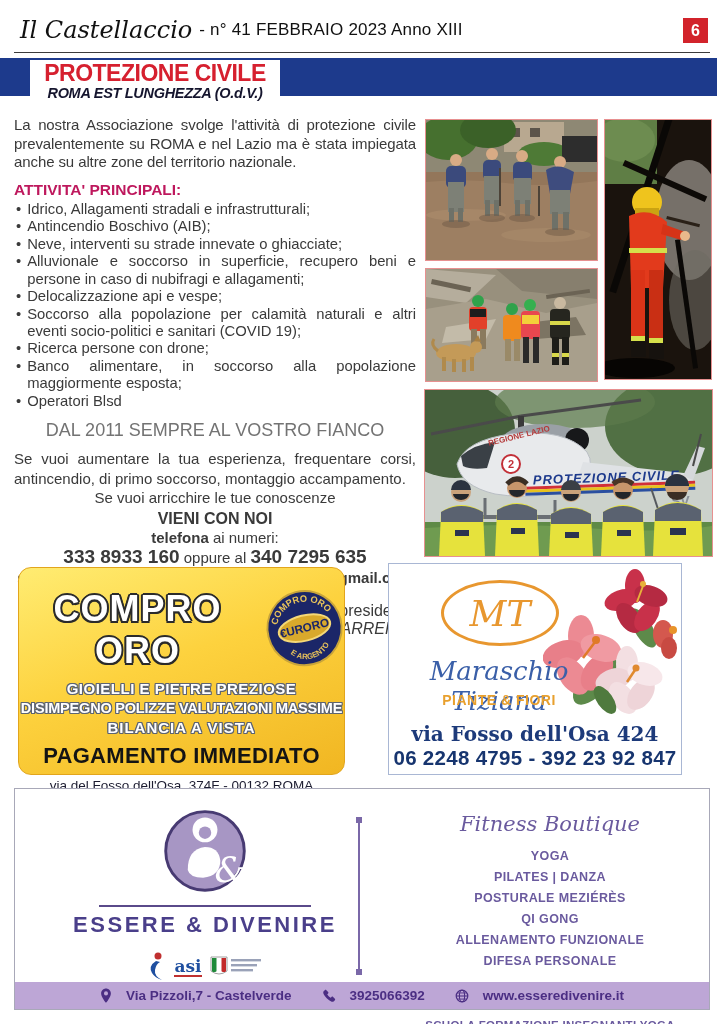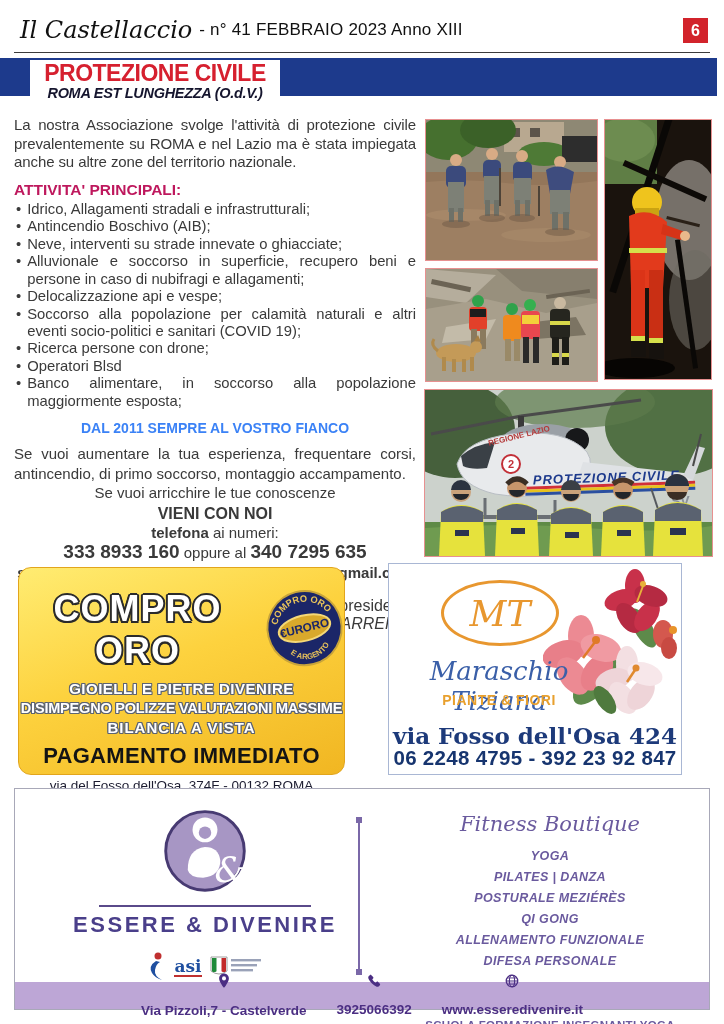--- a/index.html
+++ b/index.html
@@ -23,21 +23,21 @@
   .banner-sub { font-style:italic; font-size:14.5px; color:#15152e; font-weight:600; letter-spacing:-0.3px; }
 
   
   .article { position:absolute; top:116px; left:14px; width:402px; font-size:15px; color:#3a3a3a; }
   .intro { text-align:justify; line-height:1.24; letter-spacing:-0.1px; }
   .act-heading { font-weight:bold; font-size:15.5px; margin-top:9px; color:#be185d; }
   .bullets { margin-top:2px; }
   .bullet { display:flex; line-height:1.18; font-size:14.8px; }
   .bullet::before { content:"•"; margin:0 6px 0 2px; }
   .bullet span { flex:1; text-align:justify; }
-  .slogan { text-align:center; font-weight:700; font-size:14px; margin-top:10px; color:#3b82f6; }
+  .slogan { text-align:center; font-weight:400; font-size:18px; margin-top:10px; color:#737373; }
   .cta-par { text-align:justify; line-height:1.3; margin-top:8px; }
   .center-line { text-align:center; line-height:1.3; }
   .join { text-align:center; font-weight:800; font-size:16px; margin-top:2px; }
   .phones-line { text-align:center; font-size:15px; margin-top:1px; }
   .numbers-line { text-align:center; font-size:15px; }
   .numbers-line b { font-size:19px; }
   .mail-line { text-align:center; font-size:15px; margin-top:1px; }
   .signoff { text-align:right; margin-top:16px; font-size:16px; color:#3a3a3a; padding-right:2px; }
   .signoff .name { font-style:italic; }
 
@@ -74,45 +74,45 @@
                   border:1px solid #a9b7d4; }
   .mt-oval { position:absolute; top:16px; left:52px; width:118px; height:66px; border:3px solid #e8972f;
              border-radius:50%; display:flex; align-items:center; justify-content:center; }
   .mt-mono { font-family:"DejaVu Serif","Liberation Serif",serif; font-style:italic; font-size:36px; color:#e8972f; }
   .mar-flowers { position:absolute; top:4px; right:2px; }
   .mar-name { position:absolute; top:92px; left:0px; width:220px; text-align:center;
               font-family:"DejaVu Serif","Liberation Serif",serif; font-style:italic; font-size:26px; color:#3a5fa8; }
   .mar-tag { position:absolute; top:128px; left:0px; width:220px; text-align:center;
              font-size:14px; font-weight:800; color:#e8a02e; letter-spacing:0.5px; }
   .mar-addr { position:absolute; top:158px; left:0; width:100%; text-align:center;
-              font-family:"DejaVu Serif","Liberation Serif",serif; font-weight:bold; font-size:23px; color:#1d3a7a; }
+              font-family:"DejaVu Serif","Liberation Serif",serif; font-weight:bold; font-size:20px; color:#1d3a7a; }
   .mar-phones { position:absolute; top:182px; left:0; width:100%; text-align:center;
                 font-size:20.5px; font-weight:800; color:#17356f; letter-spacing:0.3px; }
 
   
   .ad-essere { position:absolute; top:788px; left:14px; width:696px; height:222px; background:#fff;
                border:1px solid #a8a8b8; }
   .ed-left { position:absolute; top:14px; left:40px; width:300px; text-align:center; }
   .ed-line { width:212px; height:2px; background:#5a4a8a; margin:6px auto 5px auto; }
   .ed-name { font-size:22px; color:#4a3f8a; letter-spacing:2.5px; font-weight:600; }
   .ed-logos { margin-top:14px; display:flex; align-items:center; justify-content:center; gap:8px; }
   .asi-text { font-family:"DejaVu Serif","Liberation Serif",serif; font-weight:bold; font-size:17px; color:#1f4fa0;
               border-bottom:2px solid #c03030; line-height:1; }
   .ed-divider { position:absolute; top:822px; left:358px; width:2px; height:148px; background:#7a68a8; }
   .ed-divider::before, .ed-divider::after { content:""; position:absolute; left:-2px; width:6px; height:6px; background:#7a68a8; }
   .ed-divider::before { top:-5px; } .ed-divider::after { bottom:-5px; }
   .ed-right { position:absolute; top:812px; left:420px; width:260px; text-align:center; color:#6a5a9e; }
   .ed-script { font-family:"DejaVu Serif","Liberation Serif",serif; font-style:italic; font-size:21px; color:#6a5a9e; }
-  .ed-services { margin-top:10px; font-size:12.5px; font-weight:700; line-height:1.68; letter-spacing:0.4px;font-style:italic; }
+  .ed-services { margin-top:10px; font-size:12.5px; font-weight:700; line-height:1.68; letter-spacing:0.4px; }
   .ed-note1 { margin-top:16px; font-size:12.5px; font-weight:700; letter-spacing:0.4px; }
   .ed-note2 { margin-top:17px; font-size:11.5px; font-weight:700; letter-spacing:0.3px; }
   .ed-footer { position:absolute; bottom:0; left:0; right:0; height:27px; background:#bda6d6;
                display:flex; align-items:center; justify-content:center; gap:30px;
                color:#4b2e83; font-size:13.5px; font-weight:700; }
-  .ed-footer-item { display:flex; align-items:center; gap:14px;flex-direction:column; }
+  .ed-footer-item { display:flex; align-items:center; gap:14px; }
 </style>
 </head>
 <body>
 
 <div class="page">
 
   <div class="masthead">
     <span class="mag-title">Il Castellaccio</span>
     <span class="issue-info">- n° 41 FEBBRAIO  2023 Anno XIII</span>
   </div>
@@ -144,24 +144,24 @@
       <div class="bullet">
           <span>Delocalizzazione api e vespe;</span>
         </div>
       <div class="bullet">
           <span>Soccorso alla popolazione per calamità naturali e altri eventi socio-politici e sanitari (COVID 19);</span>
         </div>
       <div class="bullet">
           <span>Ricerca persone con drone;</span>
         </div>
       <div class="bullet">
+          <span>Banco alimentare, in soccorso alla popolazione maggiormente esposta;</span>
+        </div>
+      <div class="bullet">
           <span>Operatori Blsd</span>
-        </div>
-      <div class="bullet">
-          <span>Banco alimentare, in soccorso alla popolazione maggiormente esposta;</span>
         </div>
     </div>
     <div class="slogan">DAL 2011 SEMPRE AL VOSTRO FIANCO</div>
     <p class="cta-par">Se vuoi aumentare la tua esperienza, frequentare corsi, antincendio, di primo soccorso, montaggio accampamento.</p>
     <div class="center-line">Se vuoi arricchire le tue conoscenze</div>
     <div class="join">VIENI CON NOI</div>
     <div class="phones-line"><b>telefona</b><span> ai numeri:</span></div>
     <div class="numbers-line"><b>333 8933 160</b><span> oppure al </span><b>340 7295 635</b></div>
     <div class="mail-line"><b>scrivi</b><span> una mail a: </span><b>protezionecivilelunghezza@gmail.com</b></div>
     <div class="signoff">
@@ -392,21 +392,21 @@
             <path id="arcTop" d="M 11,42 A 29,29 0 0 1 69,42"></path>
             <path id="arcBot" d="M 14,46 A 26,26 0 0 0 66,46"></path>
           </defs>
           <text font-size="9.5" fill="#e8c35a" font-weight="bold"><textPath href="#arcTop" startOffset="50%" text-anchor="middle">COMPRO ORO</textPath></text>
           <ellipse cx="40" cy="40" rx="27" ry="13" fill="#d9a92c" stroke="#f5d877" stroke-width="2"></ellipse>
           <text x="40" y="44" text-anchor="middle" font-size="12" font-weight="bold" fill="#1b2668">€URORO</text>
           <text font-size="8" fill="#e8c35a" font-weight="bold"><textPath href="#arcBot" startOffset="50%" text-anchor="middle">E ARGENTO</textPath></text>
         </svg>
       </span>
     </div>
-    <div class="outline-line compro-l1">GIOIELLI E PIETRE DIVENIRE</div>
+    <div class="outline-line compro-l1">GIOIELLI E PIETRE PREZIOSE</div>
     <div class="outline-line compro-l2">DISIMPEGNO POLIZZE VALUTAZIONI MASSIME</div>
     <div class="outline-line compro-l3">BILANCIA A VISTA</div>
     <div class="compro-pay">PAGAMENTO IMMEDIATO</div>
     <div class="compro-addr">via del Fosso dell'Osa, 374F - 00132 ROMA</div>
     <div class="compro-tel">tel. 06 2261 427 - 346 58 29 067</div>
     <div class="compro-mail">romaestoro@gmail.com</div>
   </div>
 
   <div class="ad-maraschio">
     <svg class="mar-flowers" width="136" height="160" viewBox="0 0 136 160">

